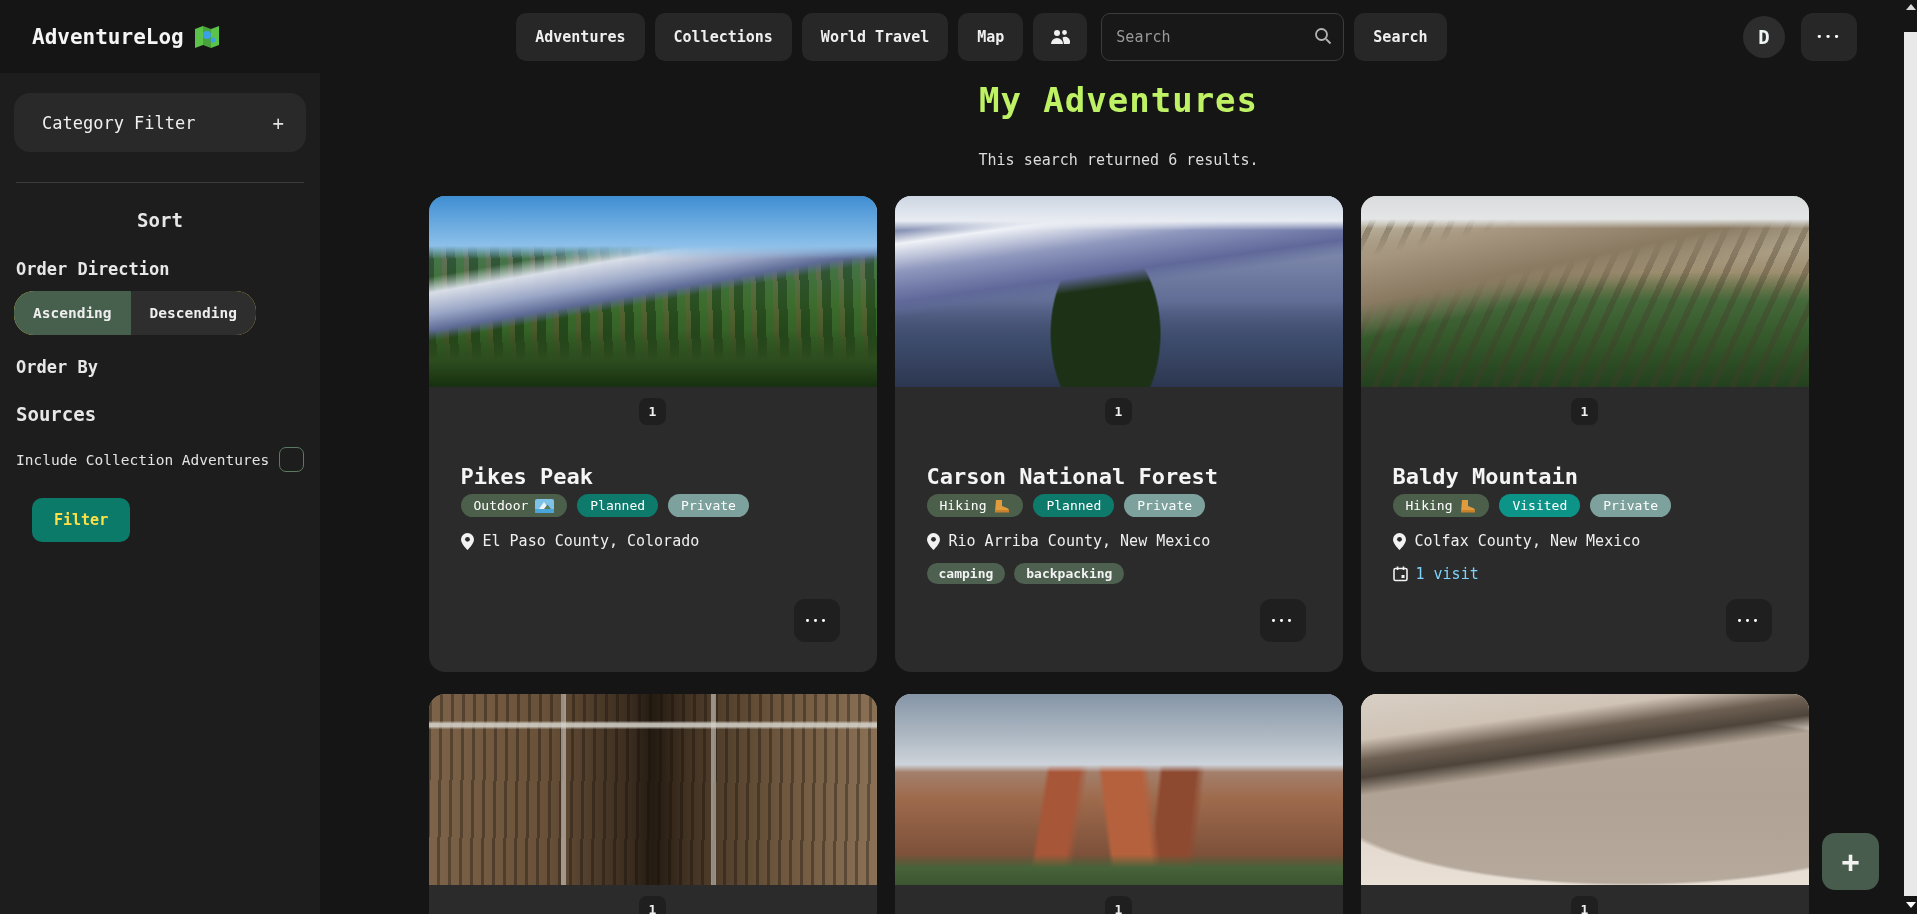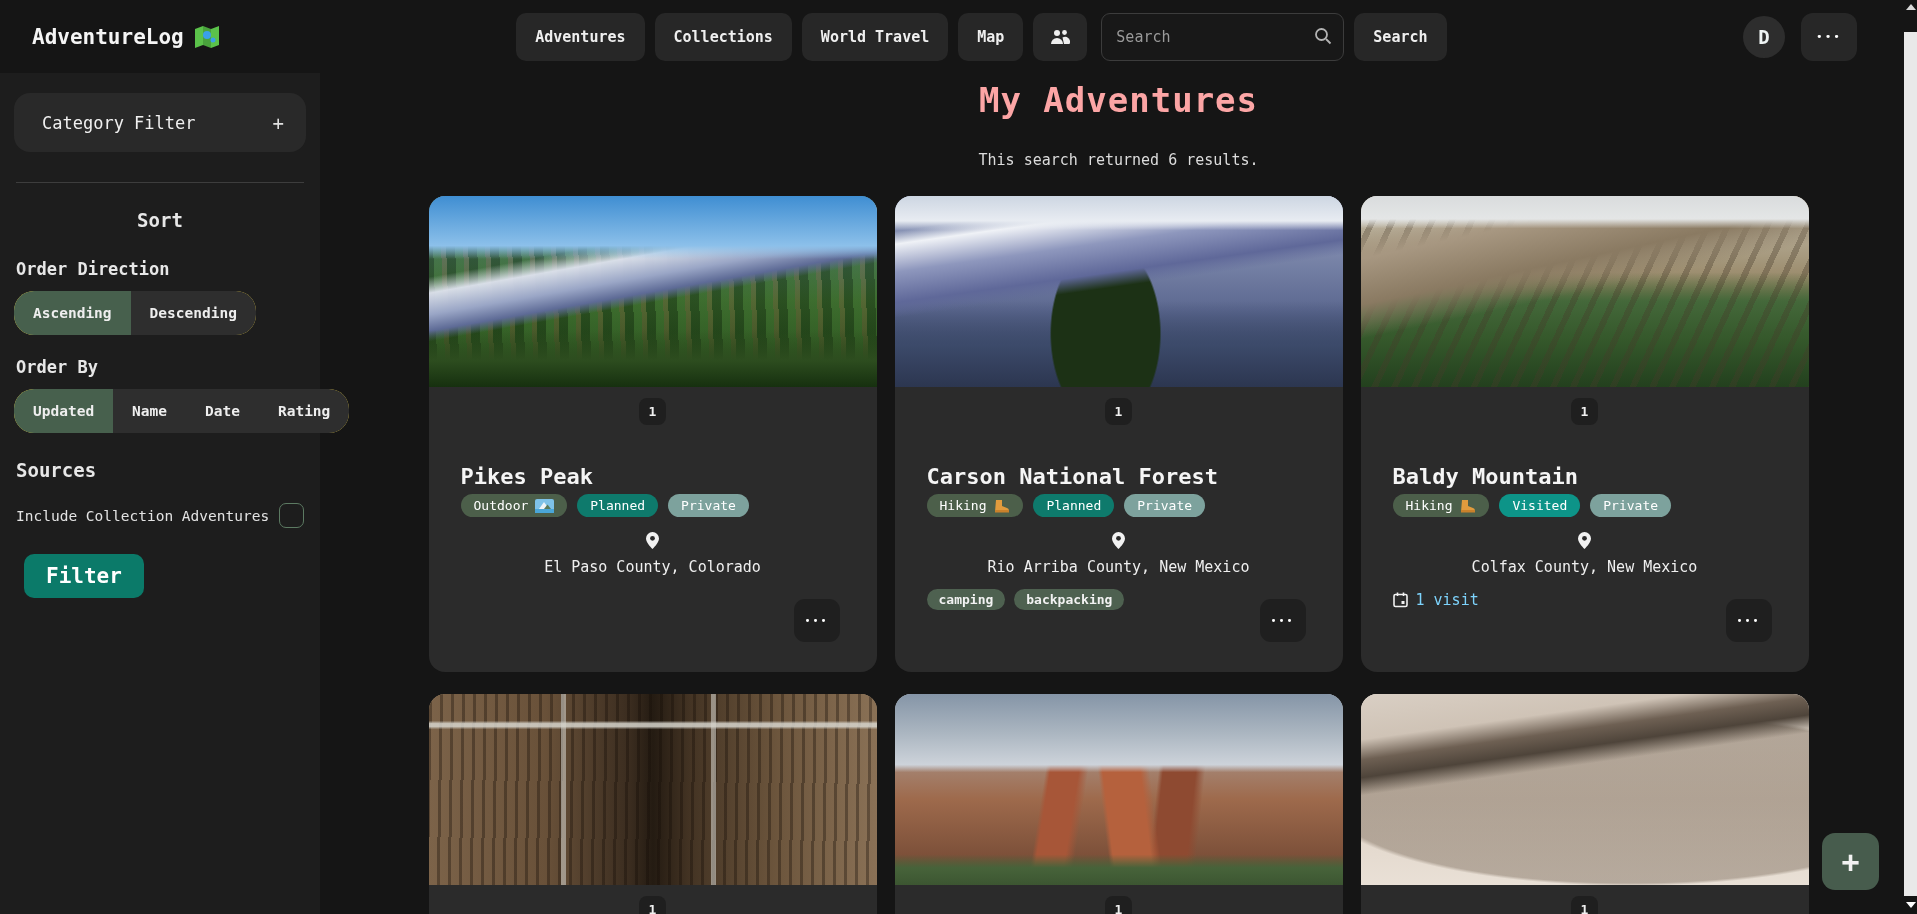--- a/index.html
+++ b/index.html
@@ -64,27 +64,27 @@
   }
   .seg-btn.selected { background:#47604d; }
   .sources-heading { font-size:19px; font-weight:bold; margin:26px 0 22px 2px; }
   .include-row { display:flex; align-items:center; justify-content:space-between; margin:0 2px 26px 2px; }
   .include-label { font-size:14.5px; color:#e3e3e3; }
   .checkbox {
     width:25px; height:25px; border:1px solid #5c7a62; border-radius:7px;
     background:transparent; cursor:pointer; flex:none;
   }
   .filter-btn {
-    background:#0b7a69; color:#ffffff; border:none; border-radius:10px;
-    font-family:inherit; font-size:21px; font-weight:bold;
-    height:44px; padding:0 22px; cursor:pointer; margin-left:10px;
+    background:#0b7a69; color:#fde047; border:none; border-radius:10px;
+    font-family:inherit; font-size:15px; font-weight:bold;
+    height:44px; padding:0 22px; cursor:pointer; margin-left:18px;
   }
   
   .main { flex:1; padding-top:7px; overflow:hidden; }
-  .page-title { text-align:center; font-size:34px; font-weight:bold; letter-spacing:1px; color:#fca5a5; }
+  .page-title { text-align:center; font-size:34px; font-weight:bold; letter-spacing:1px; color:#bef264; }
   .results-line { text-align:center; font-size:15px; color:#dcdcdc; margin-top:31px; }
   .cards-grid {
     width:1380px; margin:27px auto 0 auto; display:grid;
     grid-template-columns:repeat(3,448px); gap:22px 18px;
   }
   .card {
     background:#2b2b2b; border-radius:16px; overflow:hidden; height:476px; position:relative;
   }
   .card-img { height:191px; width:100%; cursor:pointer; }
   .count-badge {
@@ -96,21 +96,21 @@
   .card-title { font-size:22px; font-weight:bold; color:#f5f5f5; margin-top:39px; cursor:pointer; }
   .badge-row { display:flex; gap:10px; margin-top:5px; flex-wrap:wrap; }
   .pill {
     border-radius:999px; padding:4px 13px; font-size:13px; color:#fff;
     display:flex; align-items:center; gap:7px; white-space:nowrap;
   }
   .pill.category { background:#4c5f4a; }
   .pill.status-planned { background:#0e7a6c; }
   .pill.status-visited { background:#0d9488; }
   .pill.visibility { background:#7da29d; }
-  .loc-row { display:flex; align-items:center; gap:9px; margin-top:15px; font-size:15px; color:#efefef;flex-direction:column; }
+  .loc-row { display:flex; align-items:center; gap:9px; margin-top:15px; font-size:15px; color:#efefef; }
   .tag-row { display:flex; gap:9px; margin-top:13px; }
   .tag-pill { background:#4e6150; border-radius:999px; padding:3px 12px; font-size:13px; font-weight:bold; color:#f2f2f2; }
   .visit-row { display:flex; align-items:center; gap:8px; margin-top:15px; font-size:15px; color:#7dd3fc; }
   .card-menu {
     position:absolute; right:37px; bottom:30px; width:46px; height:43px;
     background:#1f1f1f; border:none; border-radius:11px; color:#fff;
     font-size:10px; letter-spacing:2px; cursor:pointer; font-family:inherit;
   }
   
   .scene-pikes { background:
@@ -229,26 +229,20 @@
     <div class="divider"></div>
     <div class="sort-heading">Sort</div>
 
     <div class="side-label">Order Direction</div>
     <div class="btn-group">
       <button class="seg-btn selected">Ascending</button>
       <button class="seg-btn">Descending</button>
     </div>
 
     <div class="side-label">Order By</div>
-    <div class="btn-group">
-      <button class="seg-btn selected">Updated</button>
-      <button class="seg-btn">Name</button>
-      <button class="seg-btn">Date</button>
-      <button class="seg-btn">Rating</button>
-    </div>
 
     <div class="sources-heading">Sources</div>
     <div class="include-row">
       <span class="include-label">Include Collection Adventures</span>
       <span class="checkbox"></span>
     </div>
     <button class="filter-btn">Filter</button>
   </aside>
 
   <main class="main">

